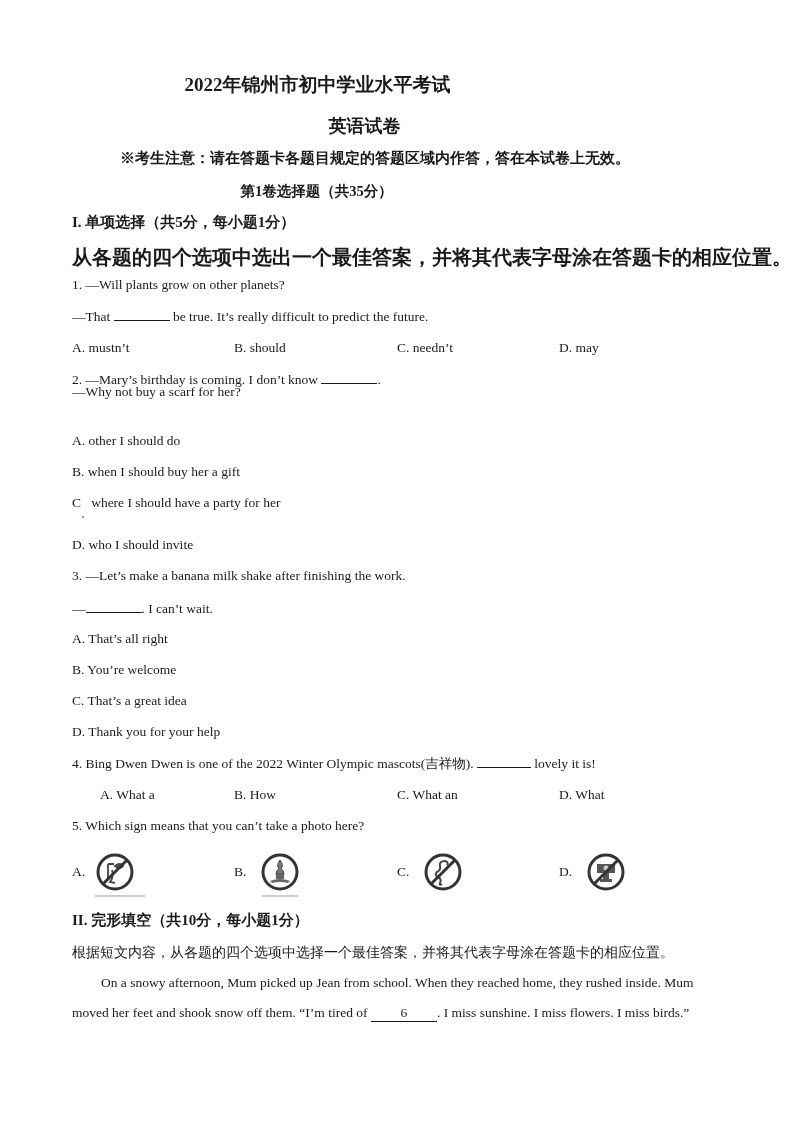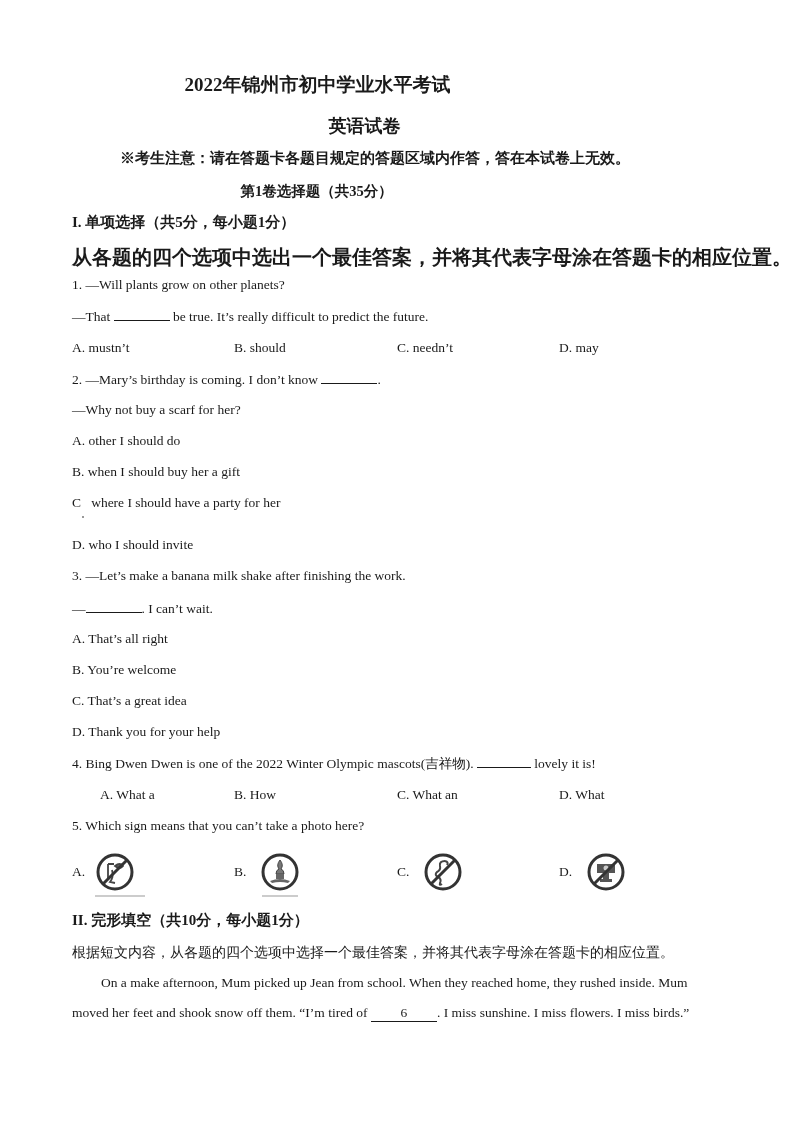--- a/index.html
+++ b/index.html
@@ -42,21 +42,21 @@
 </div>
 <div class="abs opt" style="top:340px; left:72px;">A. mustn’t</div>
 <div class="abs opt" style="top:340px; left:234px;">B. should</div>
 <div class="abs opt" style="top:340px; left:397px;">C. needn’t</div>
 <div class="abs opt" style="top:340px; left:559px;">D. may</div>
 
 <div class="abs line" style="top:371px;">
   <span>2. —Mary’s birthday is coming. I don’t know</span>
   <span class="blank" style="width:56px;"></span><span>.</span>
 </div>
-<div class="abs line" style="top:402px;text-align:right;">—Why not buy a scarf for her?</div>
+<div class="abs line" style="top:384px;text-align:right;">—Why not buy a scarf for her?</div>
 <div class="abs line" style="top:433px;">A. other I should do</div>
 <div class="abs line" style="top:464px;">B. when I should buy her a gift</div>
 <div class="abs line" style="top:495px; white-space:pre;">C   where I should have a party for her</div>
 <div class="dot" style="left:82px; top:516px;"></div>
 <div class="abs line" style="top:537px;">D. who I should invite</div>
 
 <div class="abs line" style="top:568px;">3. —Let’s make a banana milk shake after finishing the work.</div>
 <div class="abs line" style="top:600px;">
   <span>—</span><span class="blank" style="width:56px;"></span><span>. I can’t wait.</span>
 </div>
@@ -116,17 +116,17 @@
     <rect x="11" y="12" width="18" height="9" fill="#555"></rect>
     <circle cx="20" cy="16" r="2.5" fill="#ccc"></circle>
     <rect x="17" y="21" width="6" height="6" fill="#555"></rect>
     <rect x="14" y="27" width="12" height="3" fill="#555"></rect>
     <line x1="8" y1="32" x2="32" y2="8" stroke="#333" stroke-width="3"></line>
   </svg>
 </div>
 
 <div class="abs sec-head" style="top:911px;">II. 完形填空（共10分，每小题1分）</div>
 <div class="abs inst2" style="top:944px;">根据短文内容，从各题的四个选项中选择一个最佳答案，并将其代表字母涂在答题卡的相应位置。</div>
-<div class="abs para" style="top:975px; left:101px;">On a make afternoon, Mum picked up Jean from school. When they reached home, they rushed inside. Mum</div>
+<div class="abs para" style="top:975px; left:101px;">On a snowy afternoon, Mum picked up Jean from school. When they reached home, they rushed inside. Mum</div>
 <div class="abs para" style="top:1005px;">
   <span>moved her feet and shook snow off them. “I’m tired of</span>
   <span class="ublank">6</span><span>. I miss sunshine. I miss flowers. I miss birds.”</span>
 </div>
 
 </body></html>

